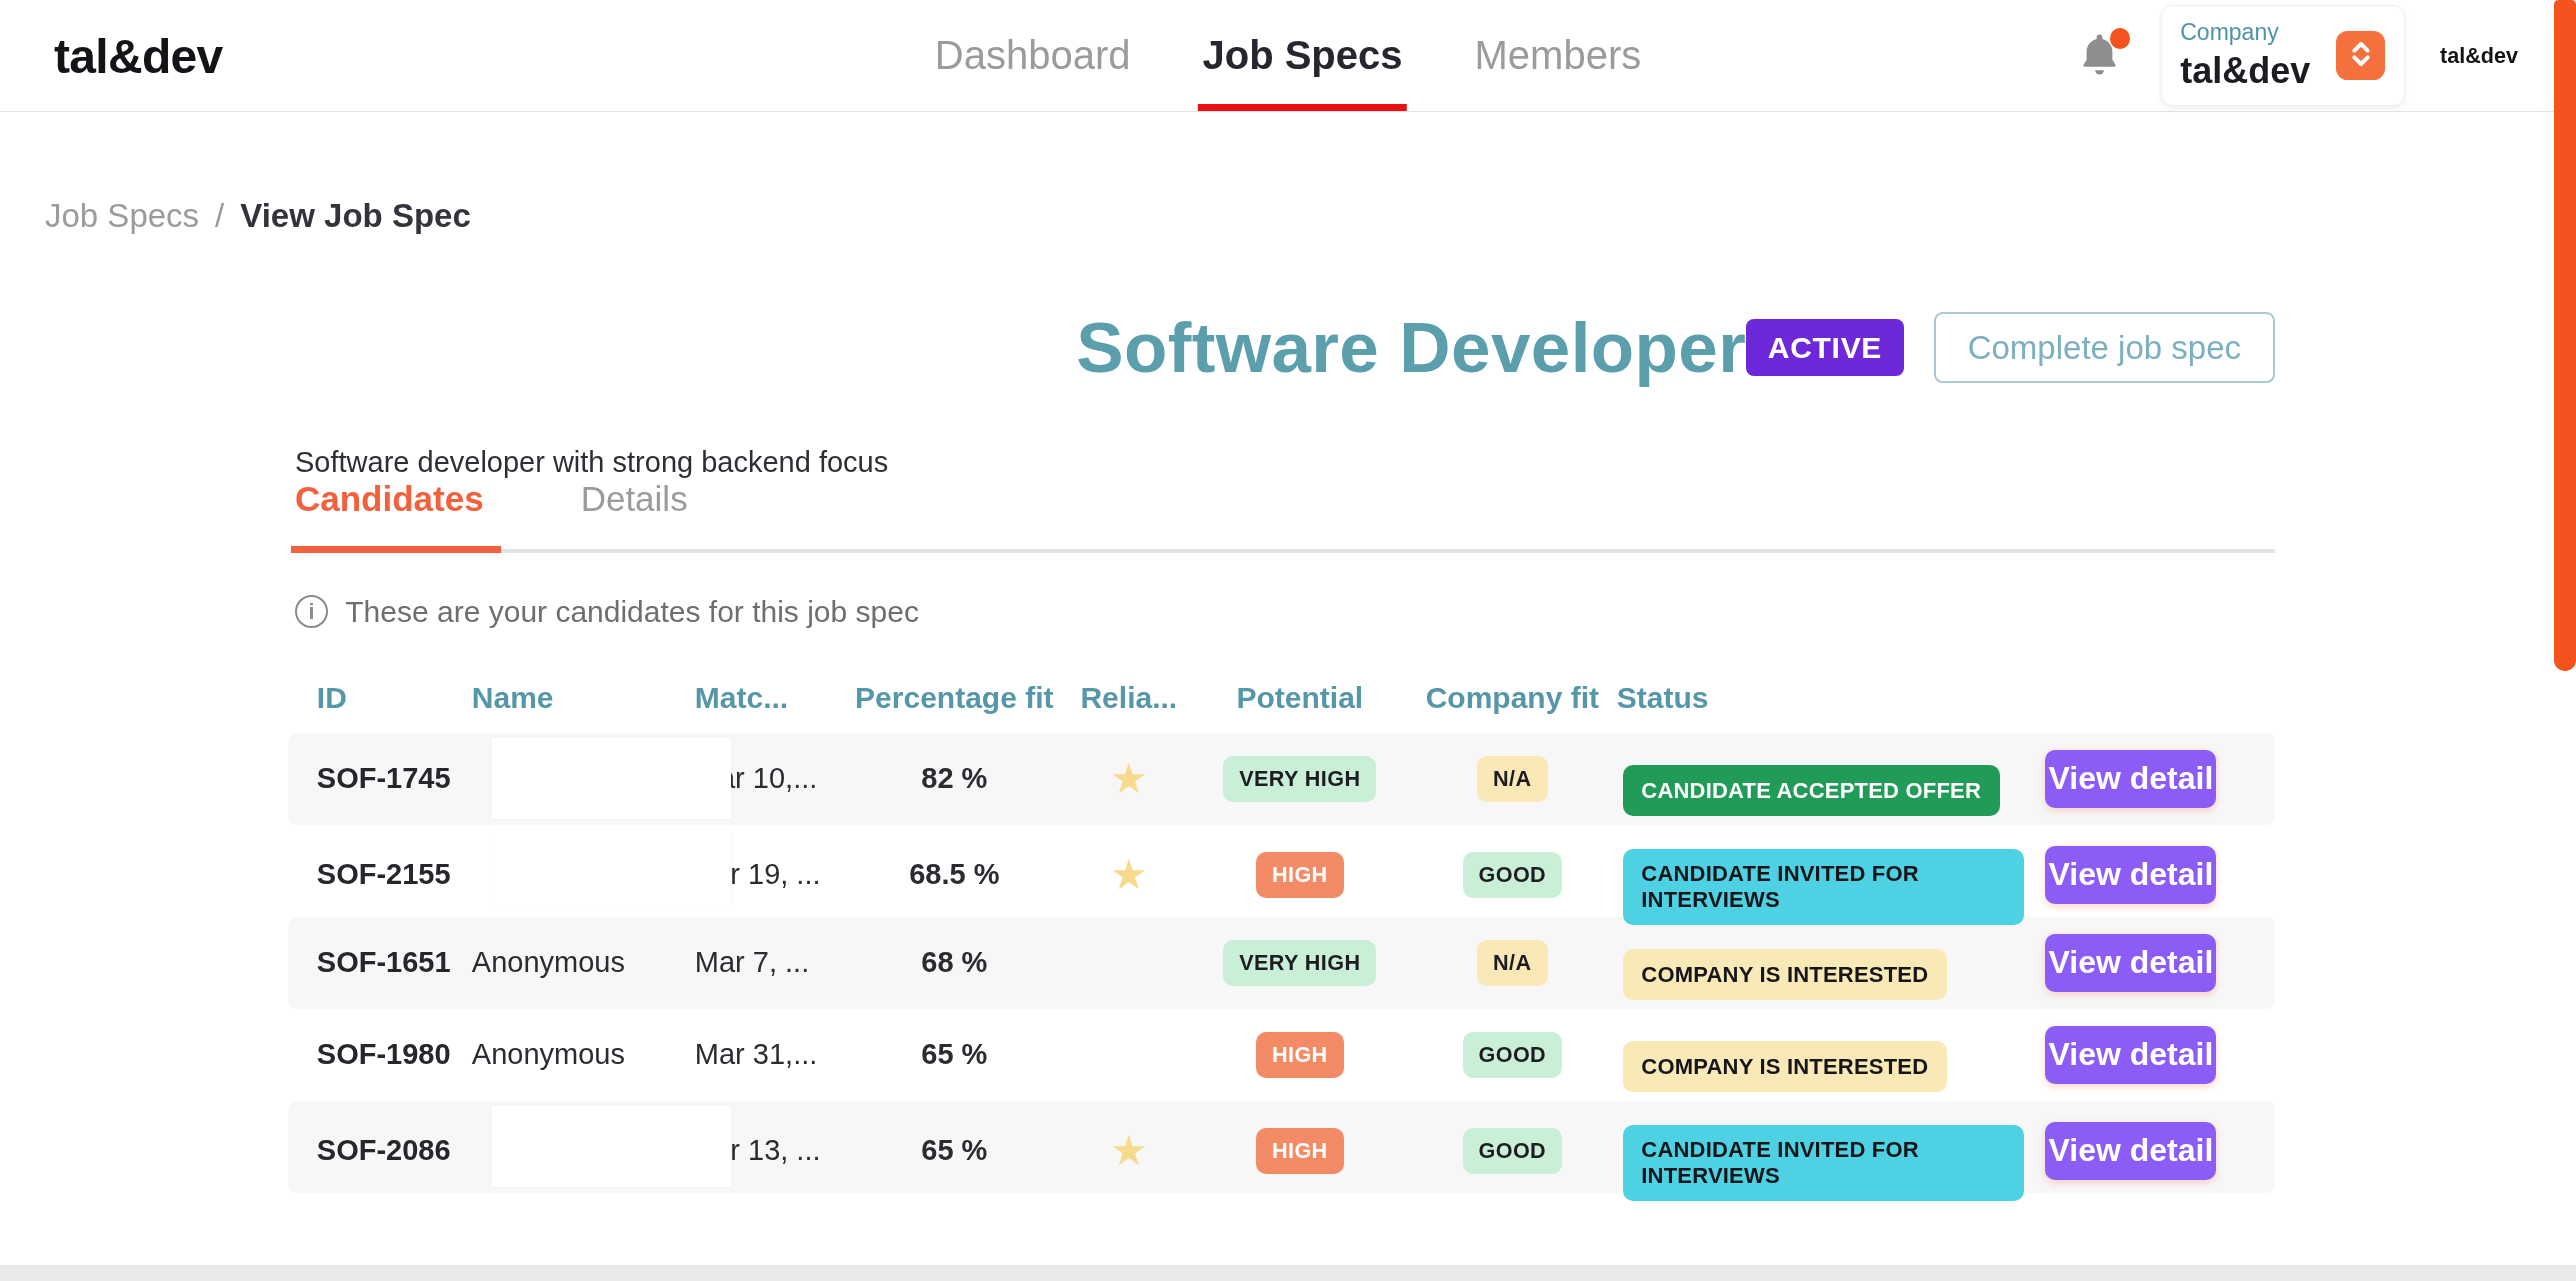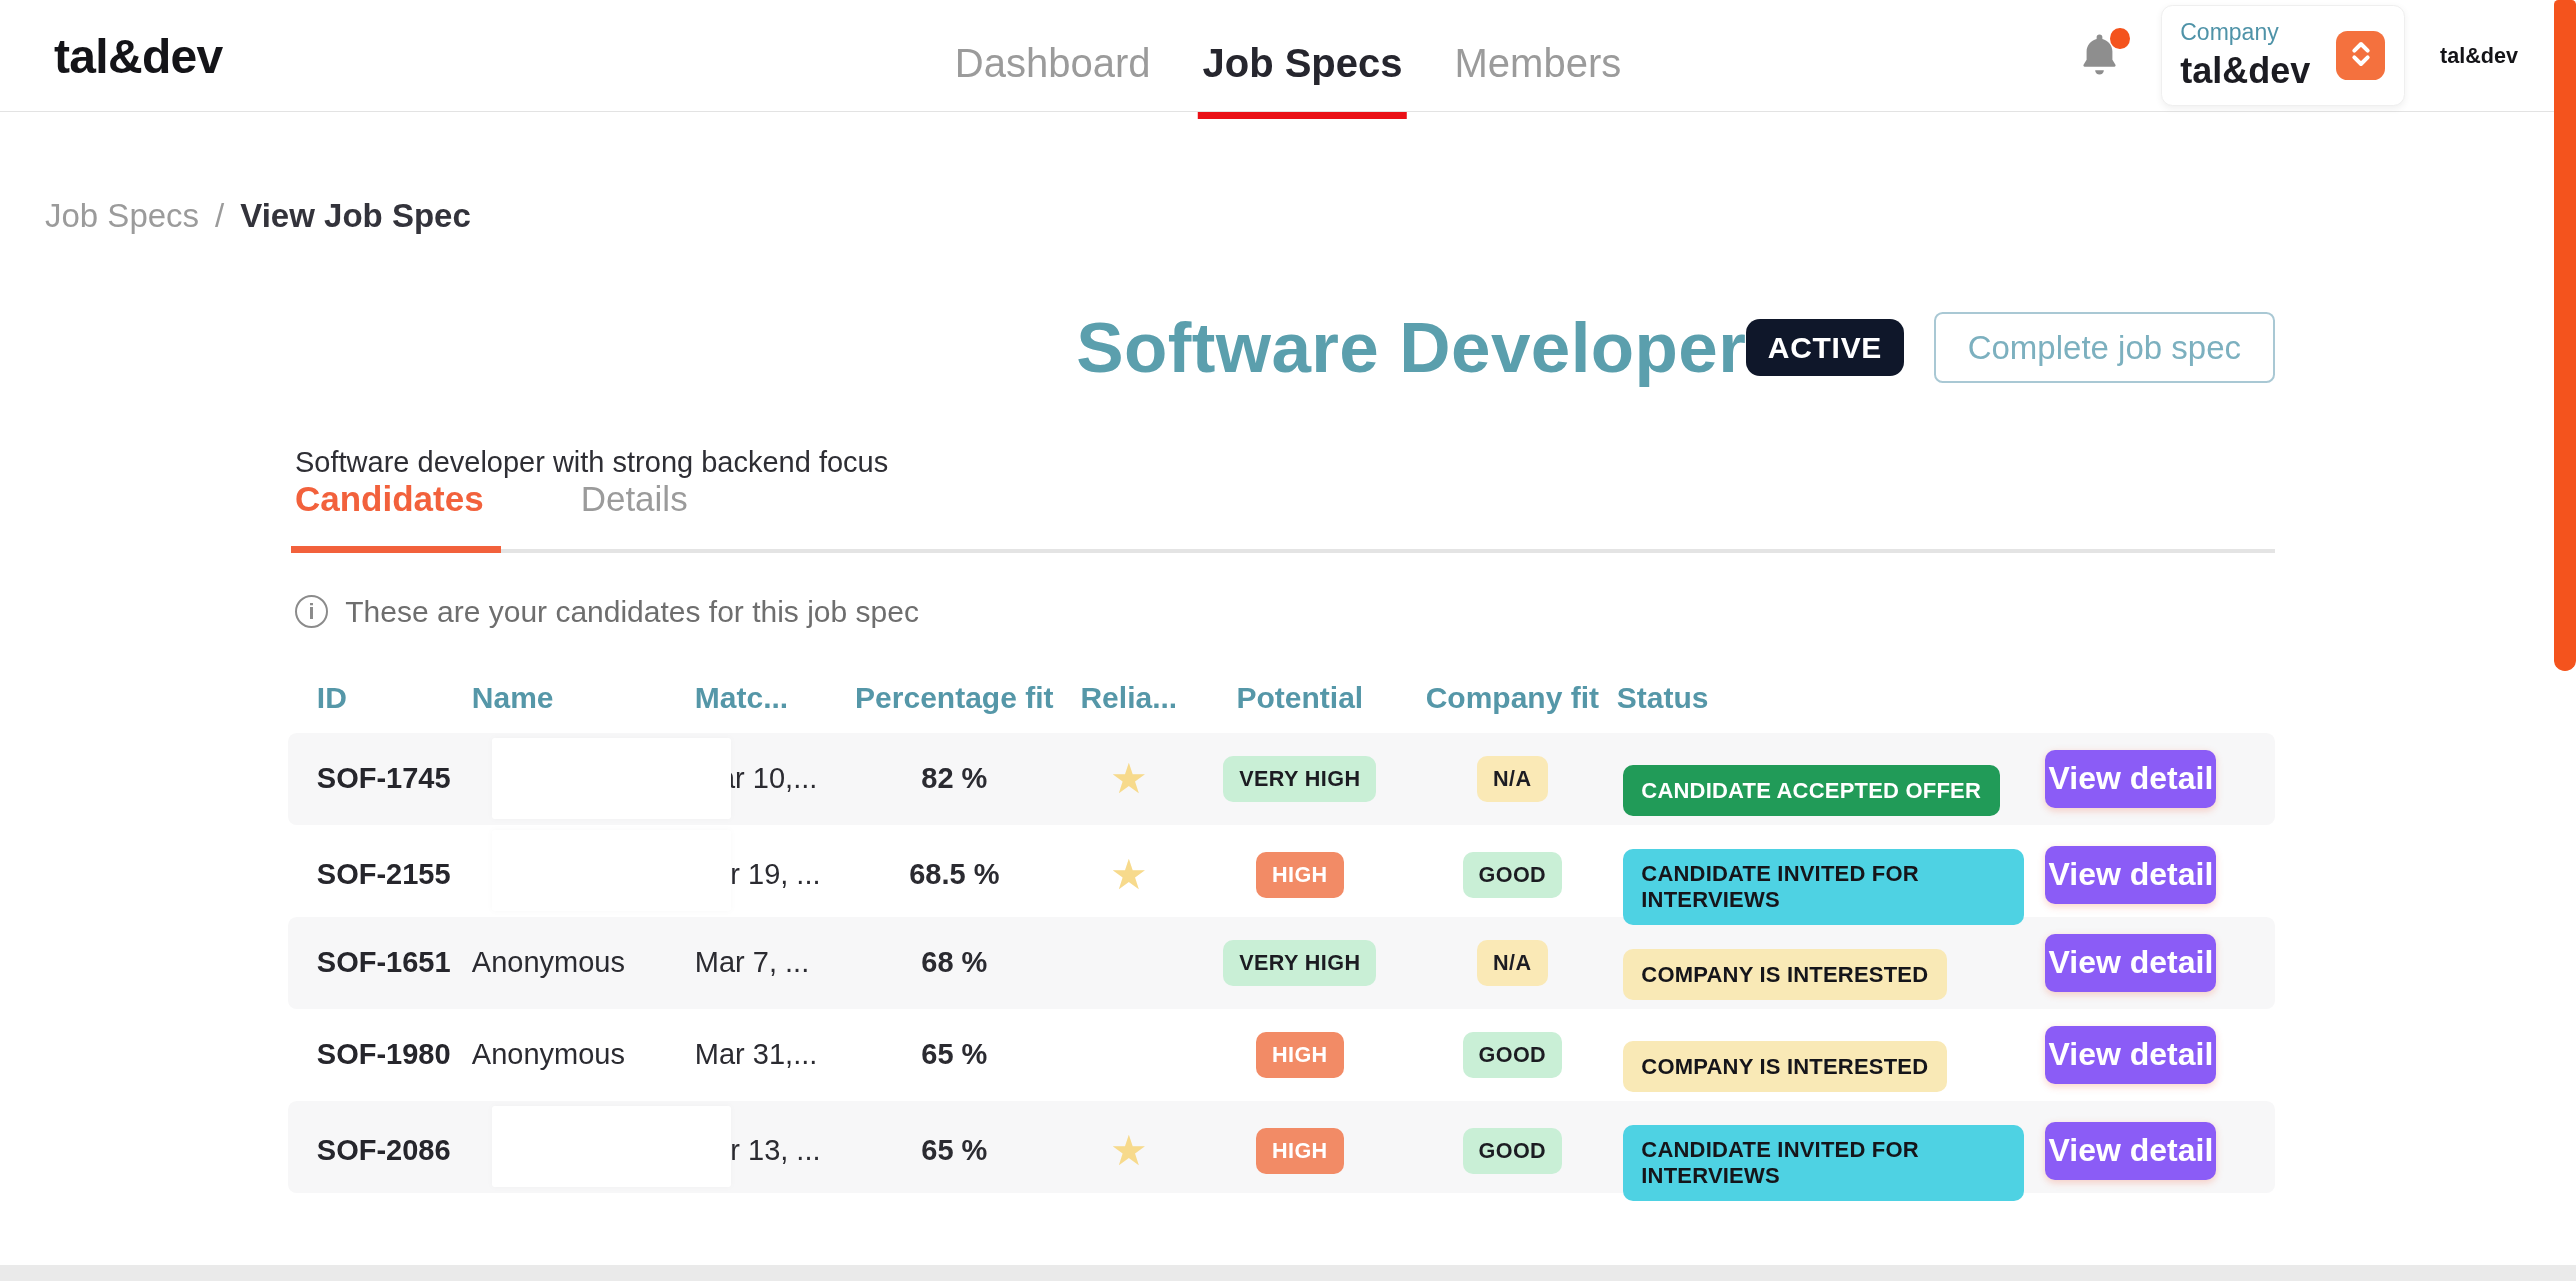--- a/index.html
+++ b/index.html
@@ -3,22 +3,22 @@
 <meta charset="utf-8">
 <style>
   * { margin:0; padding:0; box-sizing:border-box; }
   html,body { width:2576px; height:1282px; overflow:hidden; background:#fff;
     font-family:"Liberation Sans","DejaVu Sans",sans-serif; color:#2b2b31; }
 
   
   .topbar { position:relative; height:112px; background:#fff; border-bottom:1.4px solid #e3e3e3; }
   .logo { position:absolute; left:54px; top:50%; transform:translateY(-50%);
     font-size:48px; font-weight:bold; letter-spacing:-0.7px; color:#141418; }
-  .mainnav { position:absolute; left:50%; transform:translateX(-50%); top:8px; height:100%;
-    display:flex; gap:52px; align-items:center; }
+  .mainnav { position:absolute; left:50%; transform:translateX(-50%); top:0; height:100%;
+    display:flex; gap:72px; align-items:center; }
   .nav-item { position:relative; height:100%; display:flex; align-items:center;
     font-size:40px; font-weight:500; color:#9b9b9b; cursor:pointer; }
   .nav-item.active { color:#26262e; font-weight:600; }
   .nav-item.active::after { content:""; position:absolute; left:-4.3px; right:-4.3px; bottom:0;
     height:7.2px; background:#ea1016; }
   .top-right { position:absolute; right:58px; top:0; height:100%;
     display:flex; align-items:center; gap:35px; }
   .bell-wrap { position:relative; width:48px; height:50px; cursor:pointer; }
   .bell-wrap svg { width:43px; height:48px; fill:#8e8e8e; }
   .notif-dot { position:absolute; right:-4.3px; top:-2.9px; width:20px; height:21.6px;
@@ -42,22 +42,22 @@
   .breadcrumb { margin:85px 0 0 45px; font-size:33px; display:flex; gap:16px; align-items:center; }
   .crumb-link { color:#9b9b9b; font-weight:500; cursor:pointer; }
   .crumb-sep { color:#9b9b9b; }
   .crumb-current { color:#33333b; font-weight:600; }
 
   
   .main { margin-left:295px; width:1980px; }
   .title-row { margin-top:72px; display:flex; justify-content:flex-end; align-items:center; }
   .job-title { font-size:71px; font-weight:bold; color:#5b9fad; letter-spacing:0.4px; }
   .title-actions { display:flex; align-items:center; gap:30px; }
-  .active-badge { background:#0f172a; color:#fff; font-size:30px; font-weight:bold;
-    padding:11.5px 21.6px; border-radius:14px; letter-spacing:0.7px; }
+  .active-badge { background:#6d28d9; color:#fff; font-size:30px; font-weight:bold;
+    padding:11.5px 21.6px; border-radius:8px; letter-spacing:0.7px; }
   .complete-btn { background:#fff; border:2.9px solid #a9c8d4; color:#7cb0bf;
     font-size:33px; font-weight:500; padding:14.4px 32px; border-radius:8.6px; cursor:pointer;
     font-family:inherit; }
 
   .job-desc { margin-top:58px; font-size:29px; font-weight:500; color:#2e2e34; }
 
   
   .tabs { position:relative; }
   .tab-row { display:flex; gap:97px; }
   .tab { font-size:35px; font-weight:500; color:#9b9b9b; cursor:pointer; }

